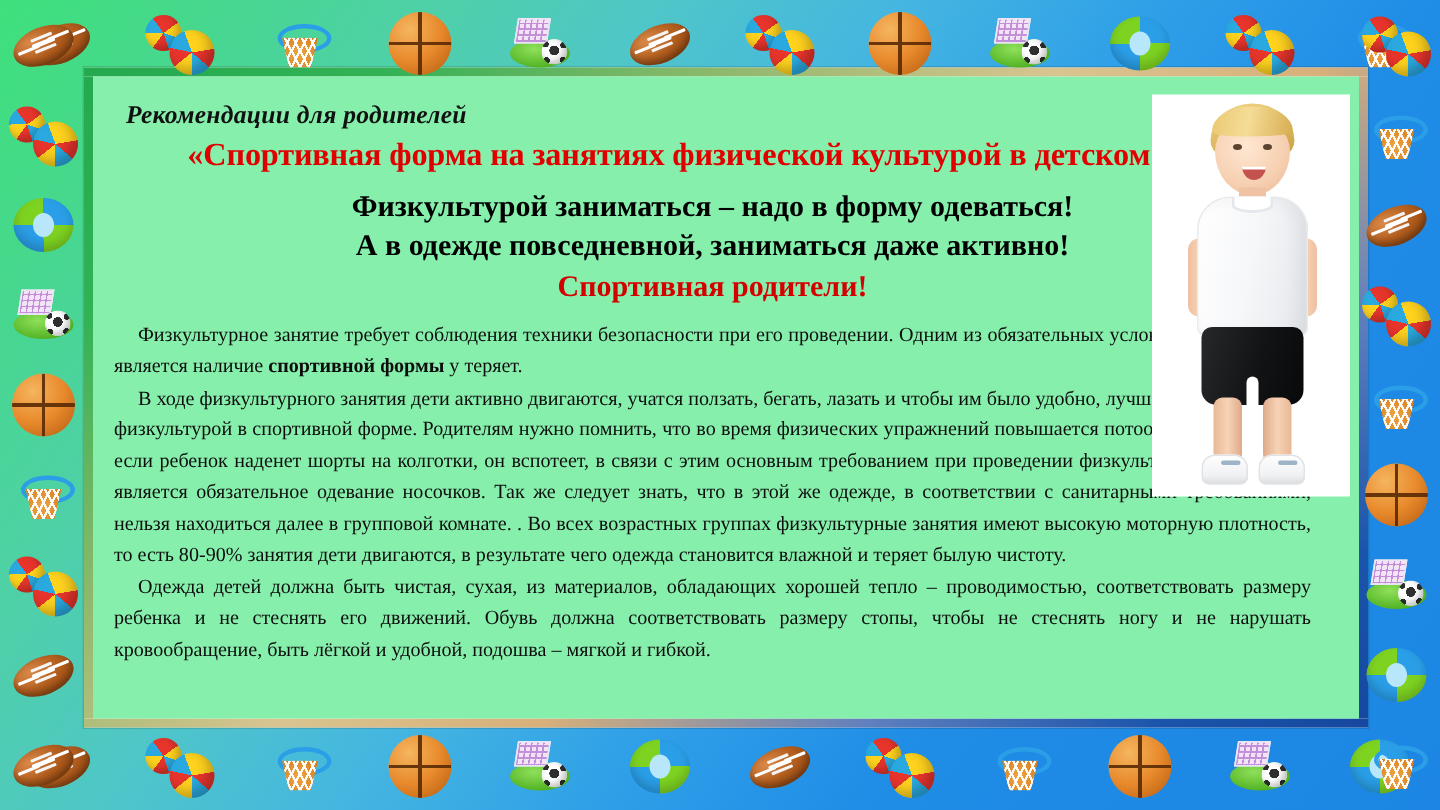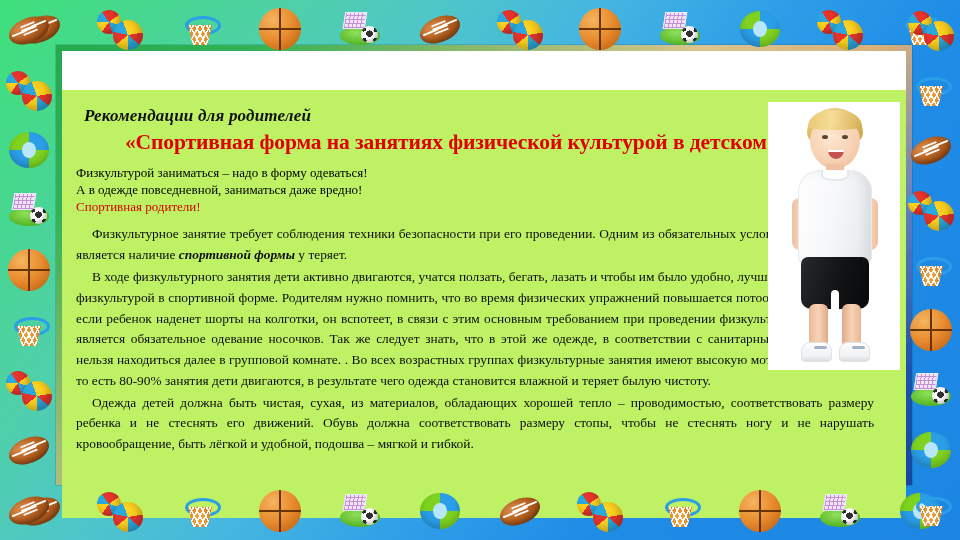--- a/index.html
+++ b/index.html
@@ -198,24 +198,23 @@
         #25a94f 0%, #31b255 14%, #8ab86a 30%,
         #d9c48f 47%, #d8b07a 60%,
         #5f7fbe 76%, #1b55ab 90%, #1648a0 100%) 1;
     box-shadow: 0 0 0 1px rgba(0,0,0,.12);
   }
 
   #panel-inner {
     position: relative;
     width: 100%;
     height: 100%;
-    background: #bef264;
+    background: #86efac;
     padding: 12px 32px 10px 14px;
     overflow: hidden;
-    margin-top: 39px;
   }
 
   
   .kicker {
     font-family: "Liberation Serif", serif;
     font-style: italic;
     font-weight: bold;
     font-size: 17px;
     color: #111;
     margin: 4px 0 4px 8px;
@@ -226,39 +225,39 @@
     text-align: center;
     font-family: "Liberation Serif", serif;
     font-weight: bold;
     font-size: 21.5px;
     color: #e00000;
     margin: 4px 0 9px 0;
     letter-spacing: -.1px;
   }
 
   .subline {
-    text-align: left;
+    text-align: center;
     font-family: "Liberation Serif", serif;
-    font-weight: normal;
-    font-size: 13px;
+    font-weight: bold;
+    font-size: 20px;
     color: #000;
     line-height: 1.32;
   }
   .subline.red { color: #d40000; }
 
   #body-text {
     margin-top: 9px;
     font-family: "Liberation Serif", serif;
     font-size: 13.4px;
     line-height: 1.55;
     color: #0d0d0d;
     text-align: justify;
   }
   #body-text p { margin: 0 0 1px 0; text-indent: 16px; }
-  #body-text b { font-weight: bold; font-style: italic; }
+  #body-text b { font-weight: bold; }
 
   
   #child-photo {
     position: absolute;
     right: 6px;
     top: 12px;
     width: 132px;
     height: 268px;
     z-index: 5;
     background: #fff;
@@ -416,21 +415,21 @@
   </div>
 
   <div id="panel">
     <div id="panel-inner">
 
       <div class="kicker">Рекомендации для родителей</div>
 
       <div class="main-title">«Спортивная форма на занятиях физической культурой в детском саду»</div>
 
       <div class="subline">Физкультурой заниматься – надо в форму одеваться!</div>
-      <div class="subline">А в одежде повседневной, заниматься даже вредно!</div>
+      <div class="subline">А в одежде повседневной, заниматься даже активно!</div>
       <div class="subline red">Спортивная родители!</div>
 
       <div id="body-text">
         <p><span>Физкультурное занятие требует соблюдения техники безопасности при его проведении. Одним из обязательных условий её соблюдения является наличие </span><b>спортивной формы</b><span> у теряет.</span></p>
         <p>В ходе физкультурного  занятия дети активно двигаются,  учатся ползать, бегать, лазать  и чтобы им было удобно,  лучше всего заниматься физкультурой  в  спортивной форме.  Родителям нужно помнить, что во время физических  упражнений повышается потоотделение, поэтому если ребенок наденет шорты на колготки,  он вспотеет, в связи с  этим основным требованием при проведении физкультуры  в помещении является  обязательное одевание носочков. Так же следует знать, что в этой же одежде, в соответствии с санитарными требованиями, нельзя находиться далее в групповой комнате. . Во всех возрастных группах  физкультурные   занятия имеют высокую моторную плотность, то есть 80-90% занятия дети двигаются, в результате чего одежда становится влажной и теряет былую чистоту.</p>
         <p>Одежда детей должна быть чистая, сухая,  из материалов, обладающих  хорошей  тепло – проводимостью, соответствовать размеру ребенка и не стеснять  его движений. Обувь должна соответствовать размеру стопы, чтобы не стеснять ногу и не нарушать кровообращение, быть лёгкой и удобной, подошва – мягкой  и гибкой.</p>
       </div>
 
       <div id="child-photo">
         <div class="part ph-hair"></div>

